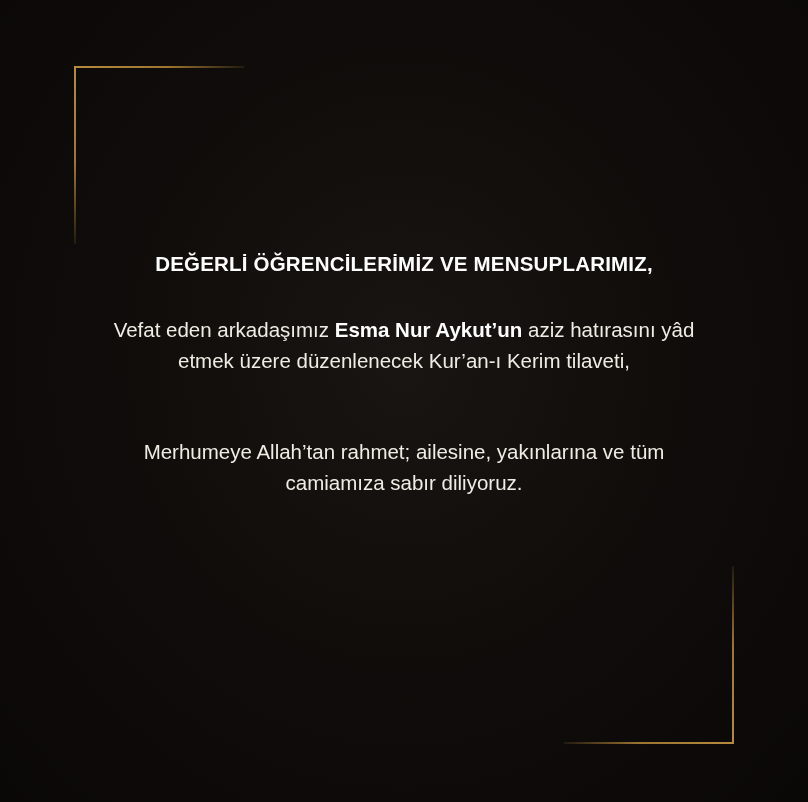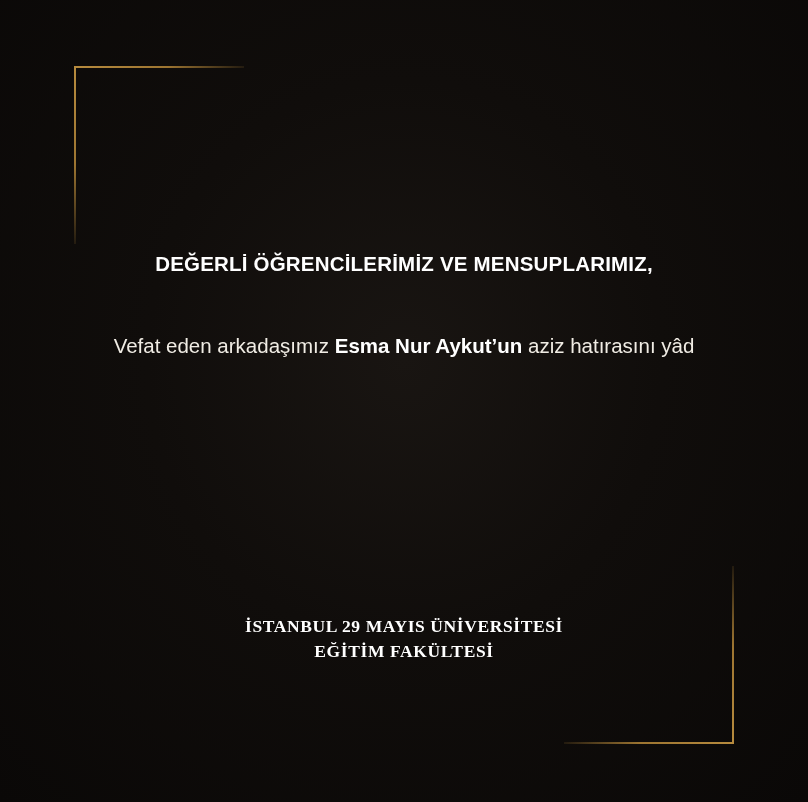--- a/index.html
+++ b/index.html
@@ -89,21 +89,21 @@
   .headline {
     margin: 0;
     padding-top: 252px;
     font-size: 20.5px;
     font-weight: bold;
     letter-spacing: 0.2px;
     color: #ffffff;
   }
 
   .body-block {
-    margin: 16px auto;
+    margin: 0 auto;
     width: 620px;
     padding-top: 38px;
     font-size: 20.5px;
     line-height: 31px;
     color: #f0ece4;
     font-weight: normal;
   }
   .body-block p {
     margin: 0;
   }
@@ -150,32 +150,28 @@
   </div>
 
   <div class="content">
 
     <h1 class="headline">DEĞERLİ ÖĞRENCİLERİMİZ VE MENSUPLARIMIZ,</h1>
 
     <div class="body-block">
 
       <p>
         <span>Vefat eden arkadaşımız </span><span class="strong">Esma Nur Aykut’un</span><span> aziz hatırasını yâd</span><br>
-        <br>
+        <span>etmek üzere düzenlenecek Kur’an-ı Kerim tilaveti,</span><br>
         <br>
       </p>
 
       <div class="para-gap"></div>
 
       <p>
-        <br>
-        <br>
+        <span>Merhumeye Allah’tan rahmet; ailesine, yakınlarına ve tüm</span><br>
+        <span>camiamıza sabır diliyoruz.</span><br>
       </p>
 
     </div>
 
-    <div class="signature">
-      <div>İSTANBUL 29 MAYIS ÜNİVERSİTESİ</div>
-      <div>EĞİTİM FAKÜLTESİ</div>
-    </div>
 
   </div>
 </div>
 
 </body></html>

